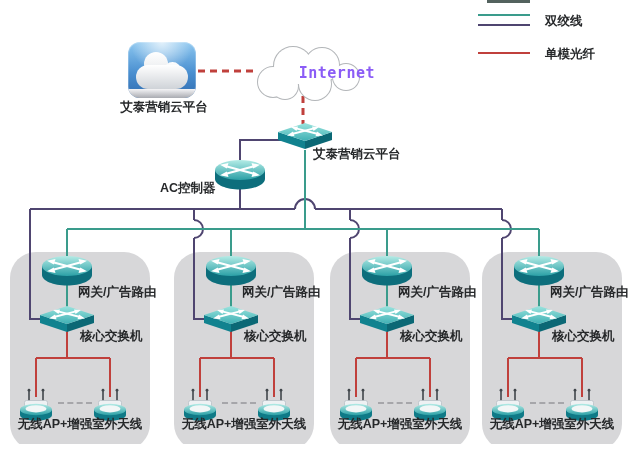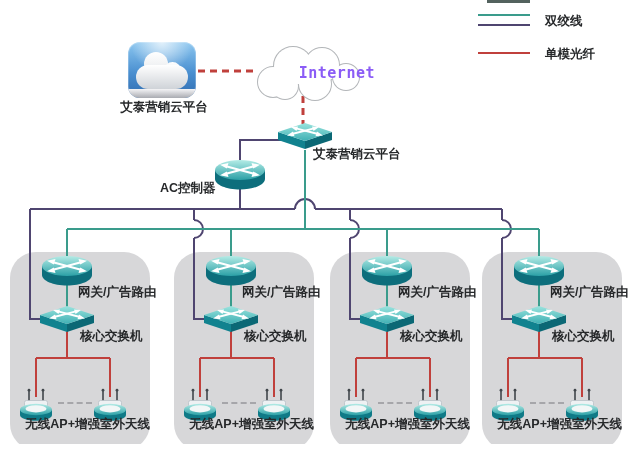--- a/index.html
+++ b/index.html
@@ -3,21 +3,21 @@
 <meta charset="utf-8">
 <style>
   html,body{margin:0;padding:0;background:#fff;}
   #stage{position:relative;width:640px;height:444px;background:#fff;overflow:hidden;
          font-family:"Liberation Sans",sans-serif;}
   .lbl{position:absolute;font:700 12.5px "Liberation Sans",sans-serif;color:#26282a;white-space:nowrap;}
   .panel{position:absolute;top:252px;width:140px;height:198px;background:#d7d7d9;border-radius:26px;}
   .dev{position:absolute;}
   .legend-line{position:absolute;height:2px;width:52px;}
   .ellipsis{position:absolute;width:34px;height:0;border-top:2px dashed #a6a6aa;}
-  .ap-lbl{width:140px;text-align:right;}
+  .ap-lbl{width:140px;text-align:center;}
   
   .appicon{position:absolute;left:128px;top:42px;width:68px;height:56px;border-radius:12px;overflow:hidden;
            background:linear-gradient(180deg,#8cc7f0 0%,#4a8fd0 55%,#2f6cb0 100%);
            box-shadow:inset 0 0 0 1px rgba(255,255,255,.25);}
   .appicon .rays{position:absolute;left:0;top:0;width:100%;height:60%;
            background:radial-gradient(ellipse at 50% 0%,rgba(255,255,255,.75),rgba(255,255,255,0) 65%);}
   .appicon .cloudbody{position:absolute;left:8px;bottom:9px;width:52px;height:24px;border-radius:13px;
            background:linear-gradient(#ffffff,#cfd3d8);}
   .appicon .bump1{position:absolute;left:16px;bottom:22px;width:24px;height:24px;border-radius:50%;
            background:linear-gradient(#ffffff,#e4e7ea);}

